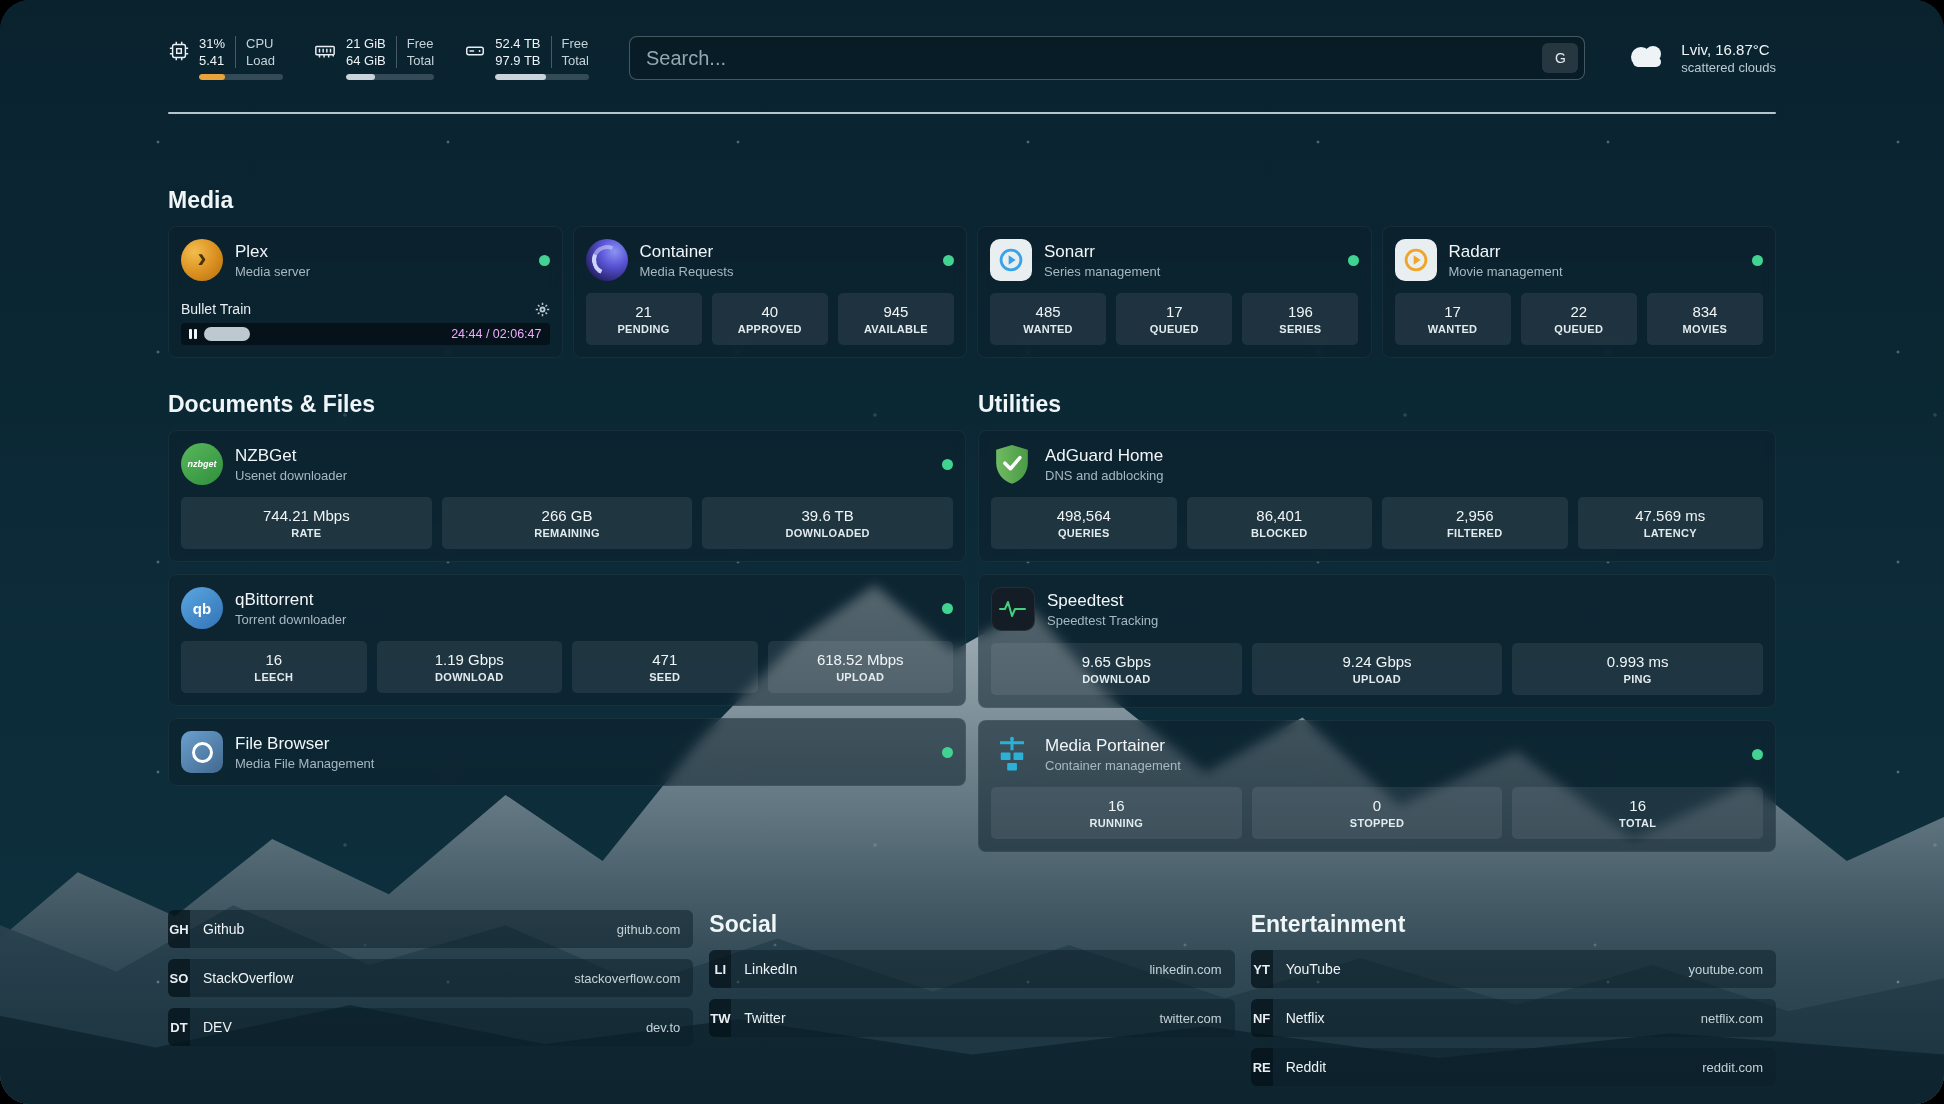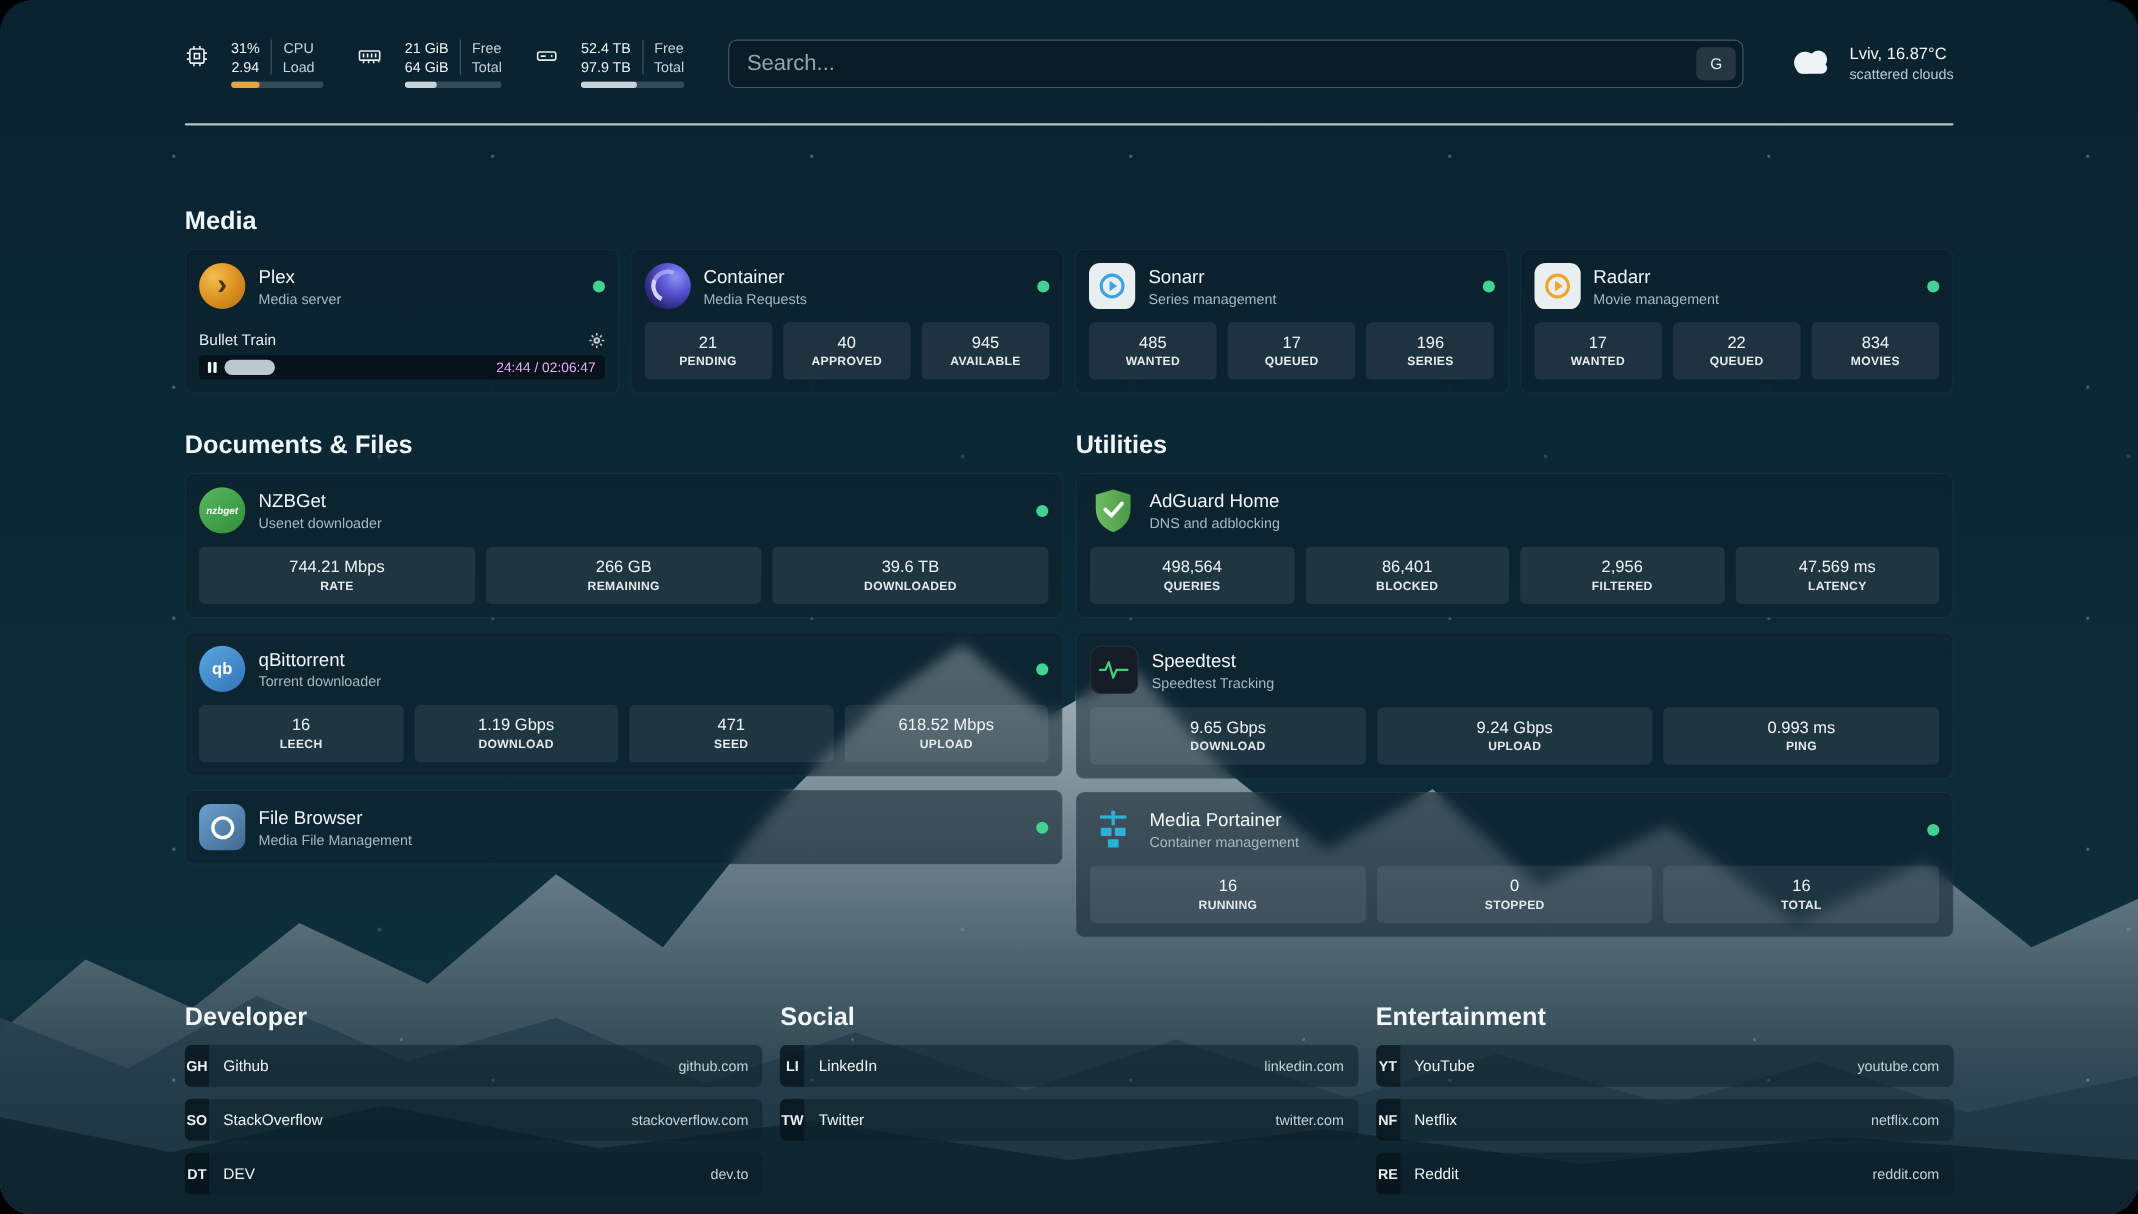--- a/index.html
+++ b/index.html
@@ -24,21 +24,21 @@
       radial-gradient(circle,rgba(255,255,255,.55) 1px,transparent 1.8px),
       radial-gradient(circle,rgba(255,255,255,.35) 1px,transparent 1.8px),
       radial-gradient(circle,rgba(255,255,255,.25) 1.3px,transparent 2.2px);
     background-size:290px 210px,410px 330px,530px 430px;
     background-position:13px 37px,160px 120px,80px 200px;}
   
   .content{position:relative;z-index:3;padding:36px 168px 0;}
   
   .topbar{display:flex;align-items:center;}
   .sys-stats{display:flex;gap:30px;}
-  .sys-stat{display:flex;align-items:flex-start;gap:20px;text-align:center;}
+  .sys-stat{display:flex;align-items:flex-start;gap:9px;}
   .sys-icon{margin-top:4px;display:flex;}
   .sys-body{display:flex;flex-direction:column;min-width:84px;}
   .sys-cols{display:flex;gap:10px;}
   .sys-col{display:flex;flex-direction:column;gap:2px;font-size:13px;line-height:15px;}
   .sys-col.vals{color:#eef3f6;}
   .sys-col.labs{color:#c5d3d9;border-left:1px solid rgba(255,255,255,.25);padding-left:10px;}
   .sys-bar{margin-top:6px;height:6px;border-radius:3px;background:rgba(150,170,180,.3);overflow:hidden;}
   .sys-fill{height:100%;border-radius:3px;}
   .search{flex:1;margin:0 40px;display:flex;align-items:center;height:42px;
     background:rgba(8,24,33,.55);border:1px solid rgba(160,180,190,.4);border-radius:8px;padding:0 6px 0 14px;}
@@ -128,21 +128,21 @@
             <svg width="22" height="22" viewBox="0 0 24 24" fill="none" stroke="#e8eef1" stroke-width="1.6">
               <rect x="5" y="5" width="14" height="14" rx="2"></rect>
                 <rect x="9.5" y="9.5" width="5" height="5"></rect>
               <path d="M9 2v3M15 2v3M9 19v3M15 19v3M2 9h3M2 15h3M19 9h3M19 15h3"></path>
             </svg>
           </span>
           <div class="sys-body">
             <div class="sys-cols">
               <div class="sys-col vals">
                 <span>31%</span>
-                <span>2.94</span>
+                <span>5.41</span>
               </div>
               <div class="sys-col labs">
                 <span>CPU</span>
                 <span>Load</span>
               </div>
             </div>
             <div class="sys-bar">
               <div class="sys-fill" style="width: 31%; background: rgb(232, 163, 61);"></div>
             </div>
           </div>
@@ -526,21 +526,20 @@
                 <div class="stat-v">16</div>
                 <div class="stat-l">TOTAL</div>
               </div>
             </div>
         </article>
       </section>
     </div>
 
     <div class="bookmarks">
       <section class="bm-group">
-        <h2 class="sec-title">Developer</h2>
         <div class="bm-list">
             <a class="bm-row">
               <span class="bm-abbr">GH</span>
               <span class="bm-name">Github</span>
               <span class="bm-url">github.com</span>
             </a>
             <a class="bm-row">
               <span class="bm-abbr">SO</span>
               <span class="bm-name">StackOverflow</span>
               <span class="bm-url">stackoverflow.com</span>

